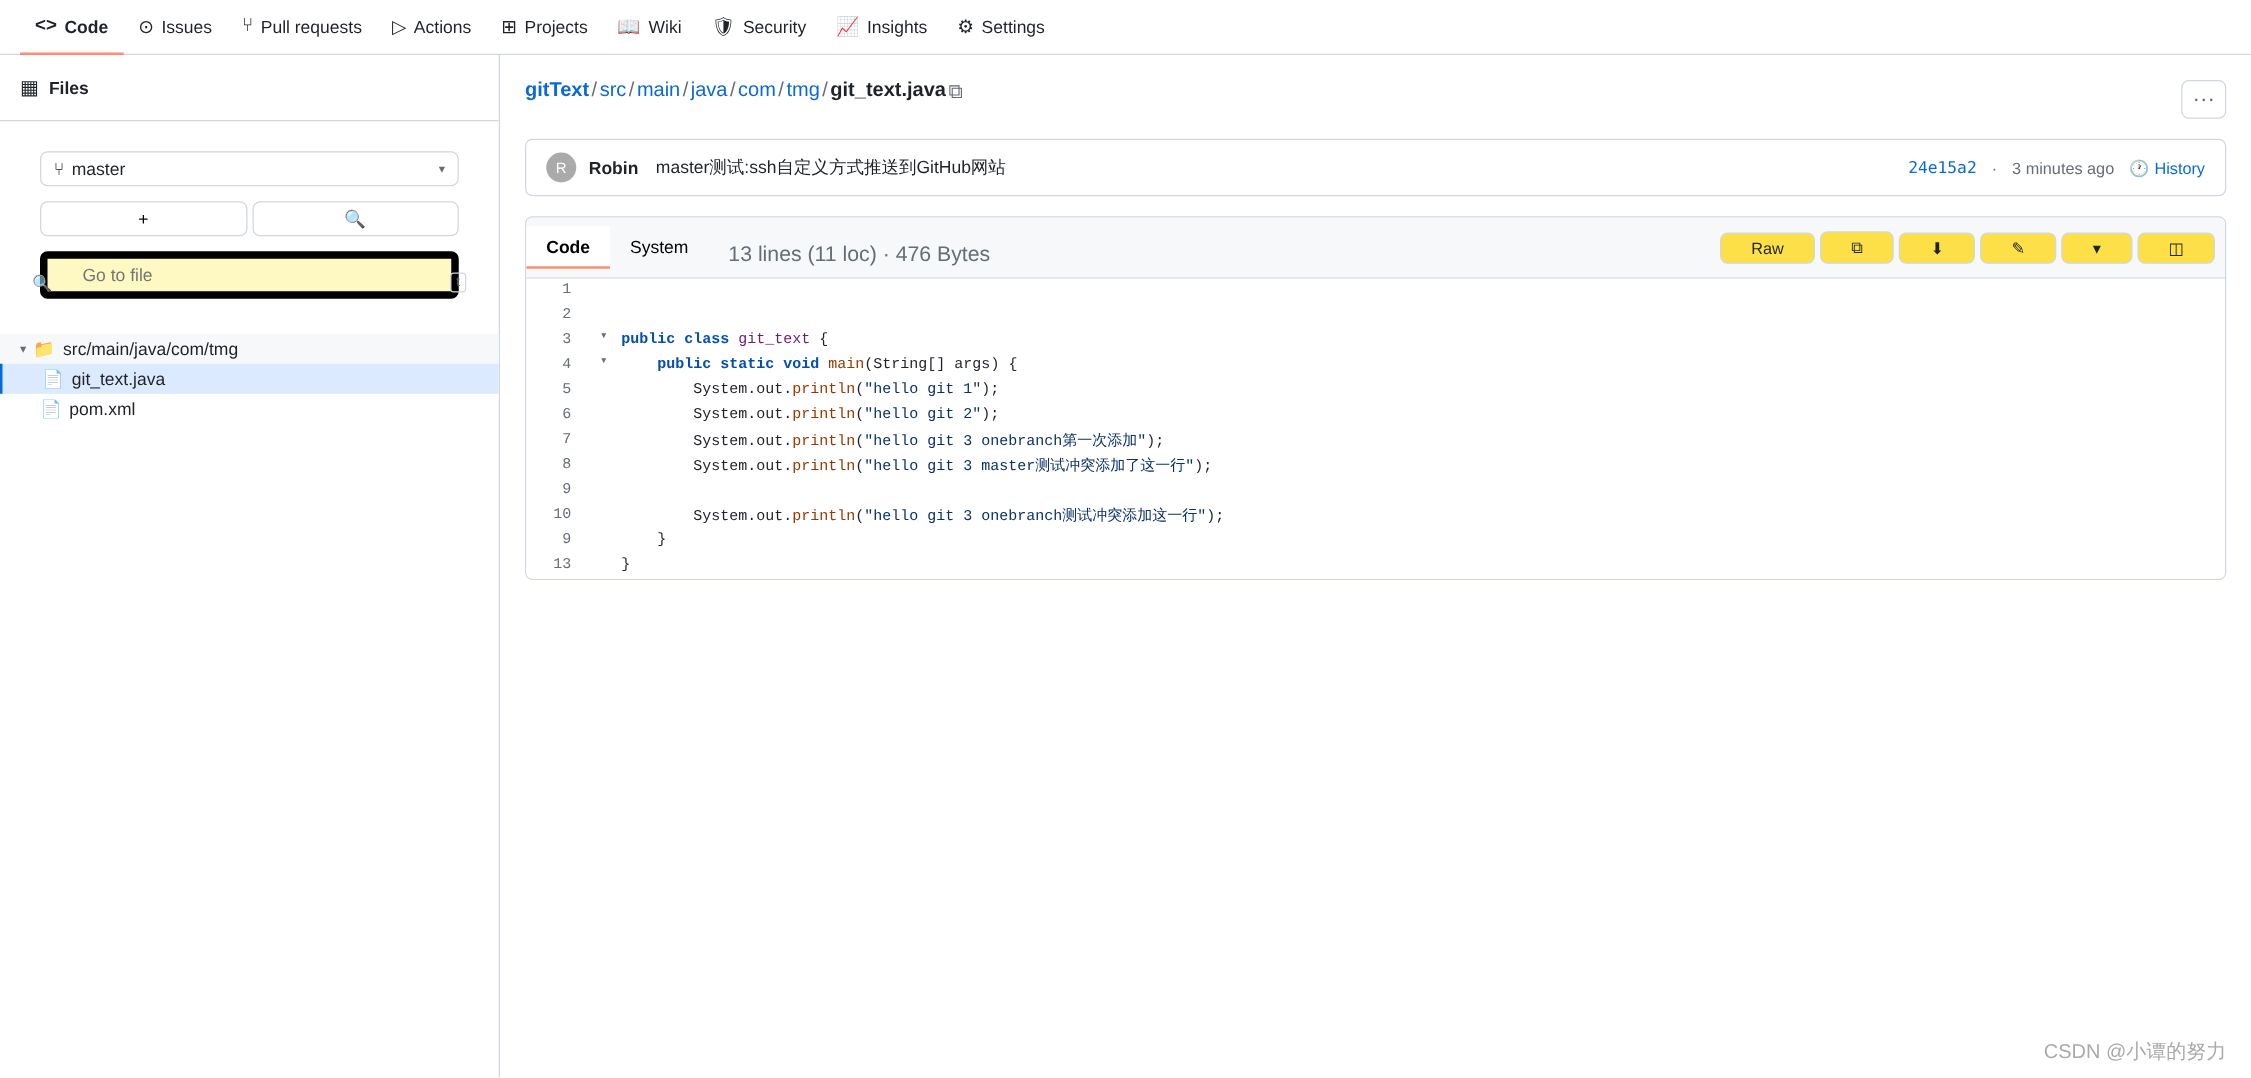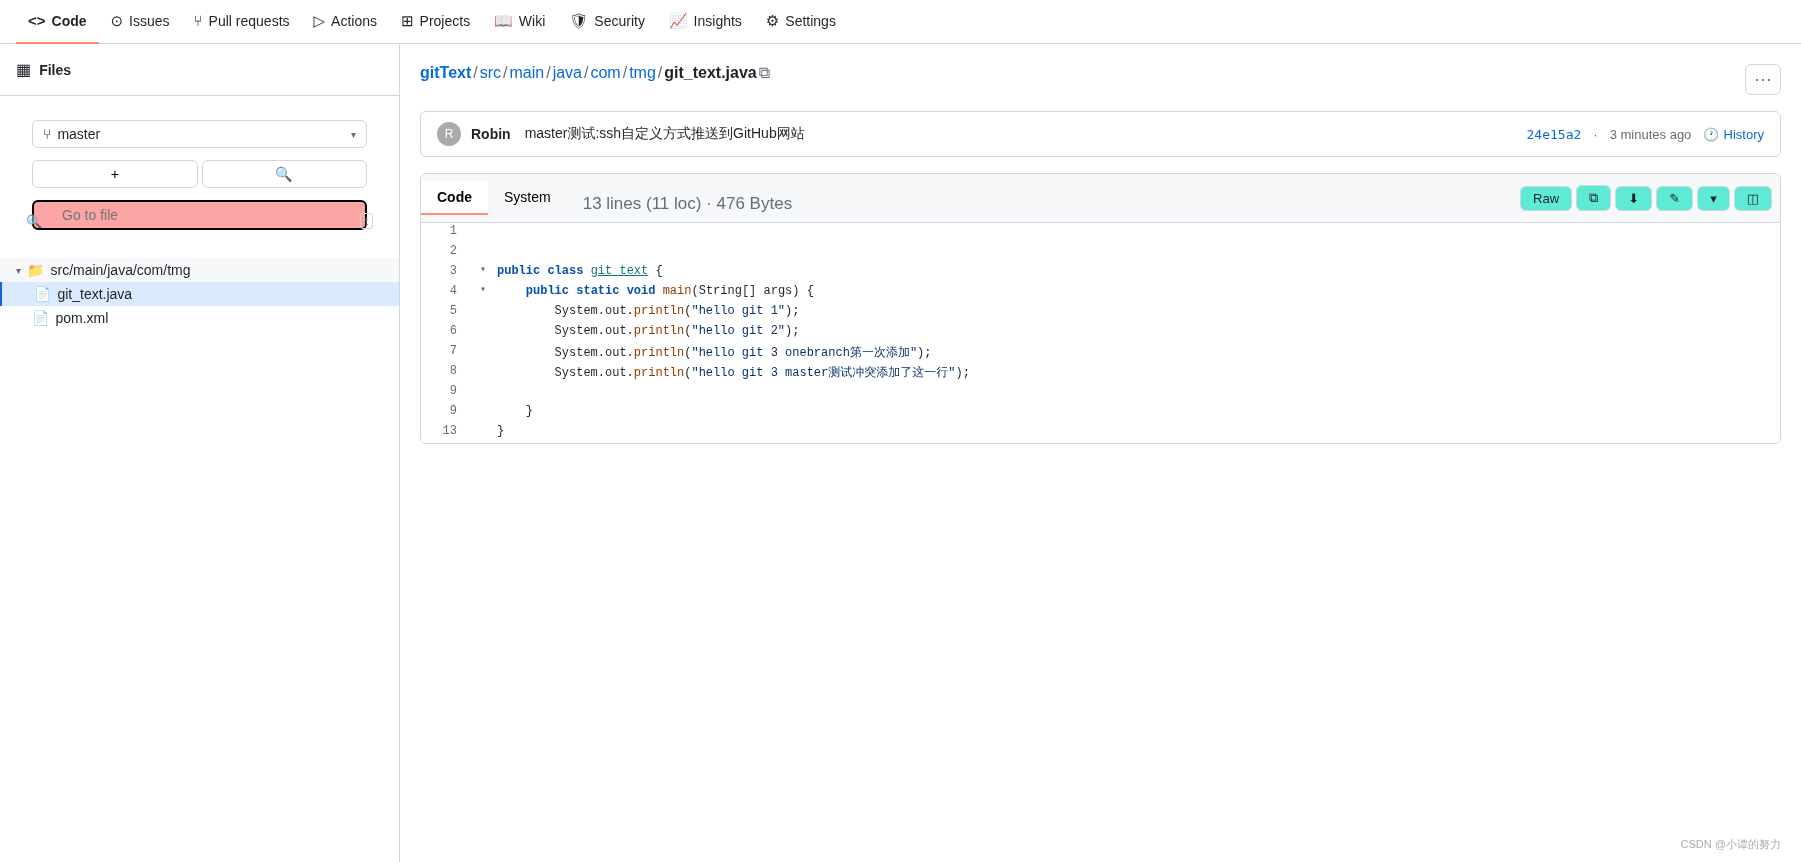--- a/index.html
+++ b/index.html
@@ -86,27 +86,27 @@
     .branch-action-btn {
       border: 1px solid #d0d7de;
       border-radius: 6px;
       padding: 5px 8px;
       background: #fff;
       cursor: pointer;
       font-size: 14px;
     }
     .search-file-input {
       width: 100%;
-      border: 2px solid #000000;
+      border: 6px solid #000000;
       border-radius: 6px;
       padding: 5px 10px;
       font-size: 14px;
       margin: 0 16px 12px;
       width: calc(100% - 32px);
-      background: #fca5a5;
+      background: #fef9c3;
     }
     .file-tree { padding: 4px 0; }
     .tree-folder {
       display: flex;
       align-items: center;
       gap: 6px;
       padding: 4px 16px;
       cursor: pointer;
       font-size: 14px;
     }
@@ -250,22 +250,22 @@
     .code-actions {
       margin-left: auto;
       display: flex;
       align-items: center;
       gap: 4px;
       padding-right: 8px;
     }
     .code-action-btn {
       border: 1px solid #d0d7de;
       border-radius: 6px;
-      background: #5eead4;
-      padding: 4px 12px;
+      background: #fde047;
+      padding: 4px 24px;
       cursor: pointer;
       font-size: 13px;
       color: #1f2328;
     }
     .code-action-btn.raw { font-size: 13px; }
 
     
     .code-content {
       background: #fff;
       font-family: "SFMono-Regular", Consolas, "Liberation Mono", Menlo, monospace;
@@ -297,30 +297,30 @@
       justify-content: center;
     }
     .line-code {
       flex: 1;
       padding: 1px 16px 1px 4px;
       white-space: pre;
       color: #1f2328;
     }
     .kw-blue { color: #0550ae; font-weight: 600; }
     .kw-red { color: #cf222e; }
-    .kw-purple { color: #0f766e; text-decoration: underline; }
+    .kw-purple { color: #701a75; }
     .kw-dark { color: #1f2328; }
     .str-blue { color: #0a3069; }
     .method-orange { color: #953800; }
 
     .watermark {
       position: fixed;
       bottom: 10px;
       right: 20px;
-      font-size: 11px;
+      font-size: 16px;
       color: #aaa;
     }
   </style>
 </head>
 <body>
 
 <nav class="top-nav">
   <a class="nav-item active">
     <span class="nav-icon">&lt;&gt;</span>
     <span>Code</span>
@@ -501,20 +501,25 @@
           <span class="line-collapse"></span>
           <span class="line-code">        System.out.<span class="method-orange">println</span><span class="kw-dark">(</span><span class="str-blue">"hello git 3 master测试冲突添加了这一行"</span><span class="kw-dark">);</span></span>
         </div>
 
         <div class="code-line">
           <span class="line-num">9</span>
           <span class="line-collapse"></span>
           <span class="line-code"> </span>
         </div>
 
+        <div class="code-line">
+          <span class="line-num">10</span>
+          <span class="line-collapse"></span>
+          <span class="line-code">        System.out.<span class="method-orange">println</span><span class="kw-dark">(</span><span class="str-blue">"hello git 3 onebranch测试冲突添加这一行"</span><span class="kw-dark">);</span></span>
+        </div>
 
 
         <div class="code-line">
           <span class="line-num">9</span>
           <span class="line-collapse"></span>
           <span class="line-code">    <span class="kw-dark">}</span></span>
         </div>
 
         <div class="code-line">
           <span class="line-num">13</span>

